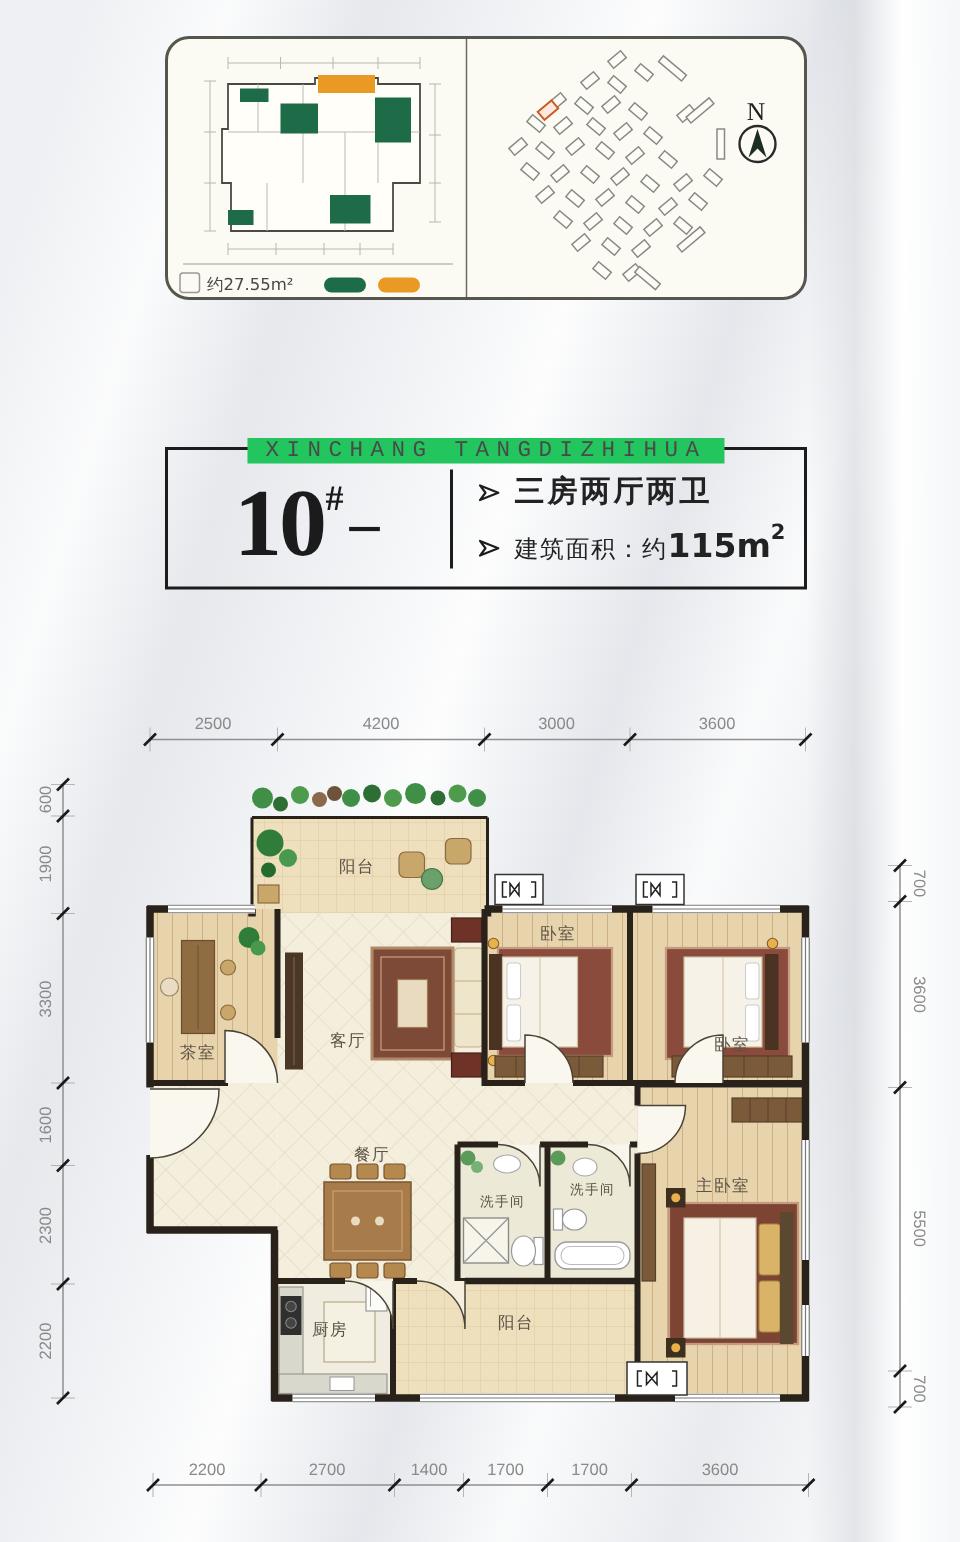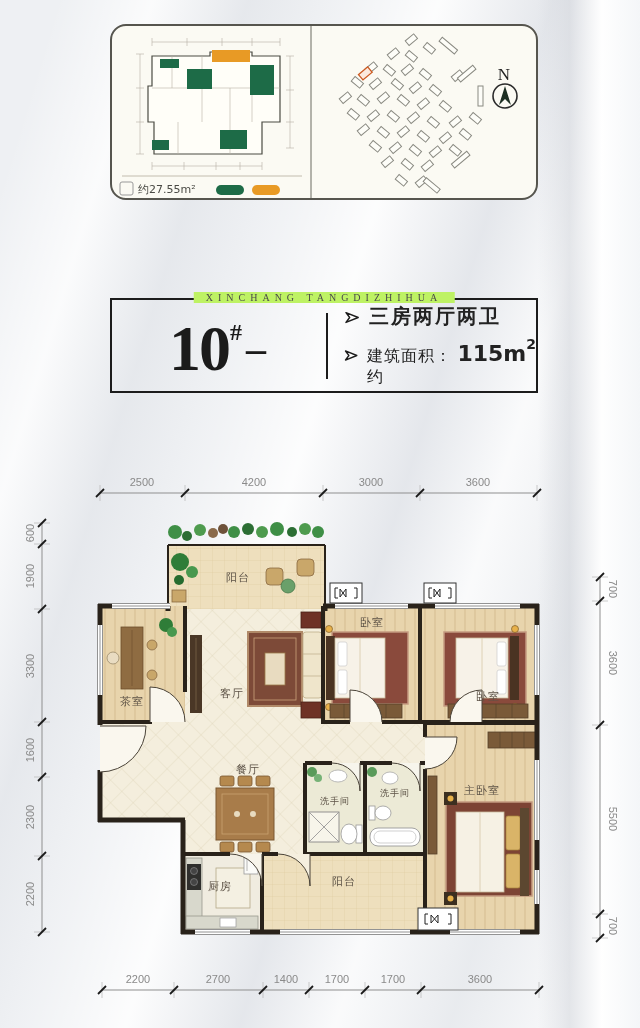--- a/index.html
+++ b/index.html
@@ -12,24 +12,24 @@
   .layer{position:absolute;z-index:2;}
 
   
   .panel{left:110px;top:24px;width:428px;height:176px;background:#fbfaf3;
     border:2px solid #56554e;border-radius:16px;box-sizing:border-box;overflow:hidden;}
   .panel svg{display:block;}
 
   
   .title-block{left:110px;top:298px;width:428px;height:95px;border:2px solid #1c1c1c;box-sizing:border-box;}
   .tb-subtitle{position:absolute;top:-8px;left:50%;transform:translateX(-50%);
-    background:#bef264;padding:0 12px;font-size:10px;letter-spacing:5px;color:#4a4a4a;
-    white-space:nowrap;font-family:Liberation Serif, serif;}
+    background:#22c55e;padding:0 12px;font-size:15px;letter-spacing:5px;color:#4a4a4a;
+    white-space:nowrap;font-family:Liberation Mono, monospace;}
   .tb-body{display:flex;height:100%;align-items:center;}
-  .tb-left{width:214px;display:flex;justify-content:center;align-items:baseline;
+  .tb-left{width:188px;display:flex;justify-content:center;align-items:baseline;
     font-family:"Liberation Serif","DejaVu Serif",serif;color:#1b1b1b;line-height:1;padding-top:6px;text-align:right;}
   .tb-num,.tb-model{font-size:64px;font-weight:bold;letter-spacing:-2px;}
   .tb-hash{font-size:24px;font-weight:bold;position:relative;top:-30px;margin:0 1px;}
   .tb-dash{font-size:40px;font-weight:bold;position:relative;top:-8px;margin:0 3px;}
   .tb-divider{width:2px;height:66px;background:#1c1c1c;}
   .tb-right{flex:1;display:flex;flex-direction:column;justify-content:center;gap:13px;padding-left:16px;}
   .feature-row{display:flex;align-items:baseline;color:#222;}
   .feature-row .arrow{width:17px;height:13px;margin-right:8px;position:relative;top:1px;}
   .f1-text{font-size:20px;font-weight:bold;letter-spacing:2px;}
   .f2-prefix{font-size:16px;font-weight:normal;letter-spacing:1px;}

